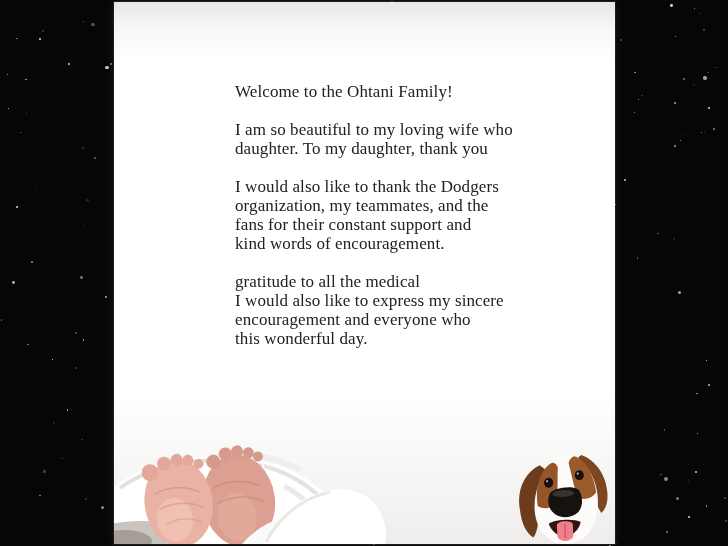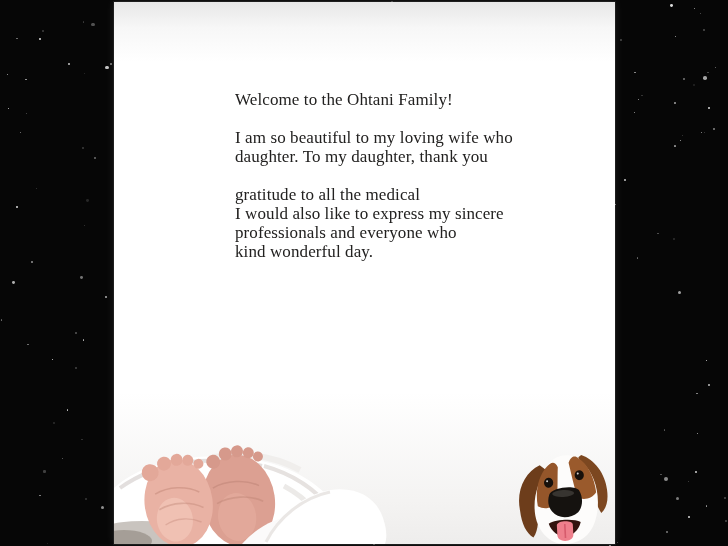--- a/index.html
+++ b/index.html
@@ -19,21 +19,21 @@
     box-shadow:0 0 9px rgba(255,255,255,0.10), 0 0 0 1px rgba(255,255,255,0.06);
     overflow:hidden;
   }
   .letter{
     position:absolute;left:121px;top:76px;z-index:3;
     color:#222120;font-size:17px;line-height:19px;
     letter-spacing:0.1px;
   }
   .para{margin:0 0 19px 0;}
   .line{white-space:nowrap;}
-  .heading{margin:12px 0 19px 0;white-space:nowrap;}
+  .heading{margin:4px 0 19px 0;white-space:nowrap;}
   
   .feet-art{position:absolute;left:0;bottom:0;width:330px;height:118px;z-index:4;}
   .dog-art{position:absolute;right:0;bottom:0;width:104px;height:114px;z-index:4;}
   svg{display:block;}
 </style>
 </head>
 <body>
 
 <div class="stage">
 
@@ -313,24 +313,30 @@
   <div class="card">
 
     <div class="letter">
       <div class="heading">Welcome to the Ohtani Family!</div>
       <div>
           <div class="para">
             <div class="line">I am so beautiful to my loving wife who</div>
             <div class="line">daughter. To my daughter, thank you</div>
           </div>
           <div class="para">
+            <div class="line">I would also like to thank the Dodgers</div>
+            <div class="line">organization, my teammates, and the</div>
+            <div class="line">fans for their constant support and</div>
+            <div class="line">kind words of encouragement.</div>
+          </div>
+          <div class="para">
             <div class="line">gratitude to all the medical</div>
             <div class="line">I would also like to express my sincere</div>
-            <div class="line">professionals and everyone who</div>
-            <div class="line">kind wonderful day.</div>
+            <div class="line">encouragement and everyone who</div>
+            <div class="line">this wonderful day.</div>
           </div>
         </div>
     </div>
 
     <div class="feet-art" role="img" aria-label="newborn baby feet wrapped in a white blanket">
       <svg width="330" height="118" viewBox="0 0 330 118">
 
         <g>
           <path d="M0 62 C 30 34, 92 22, 152 36 C 184 44, 208 60, 224 82 C 236 98, 241 108, 243 118 L 0 118 Z" fill="#ffffff"></path>
           <path d="M6 62 C 42 36, 96 28, 148 40" stroke="#e0dcda" stroke-width="4" fill="none" opacity="0.9"></path>

